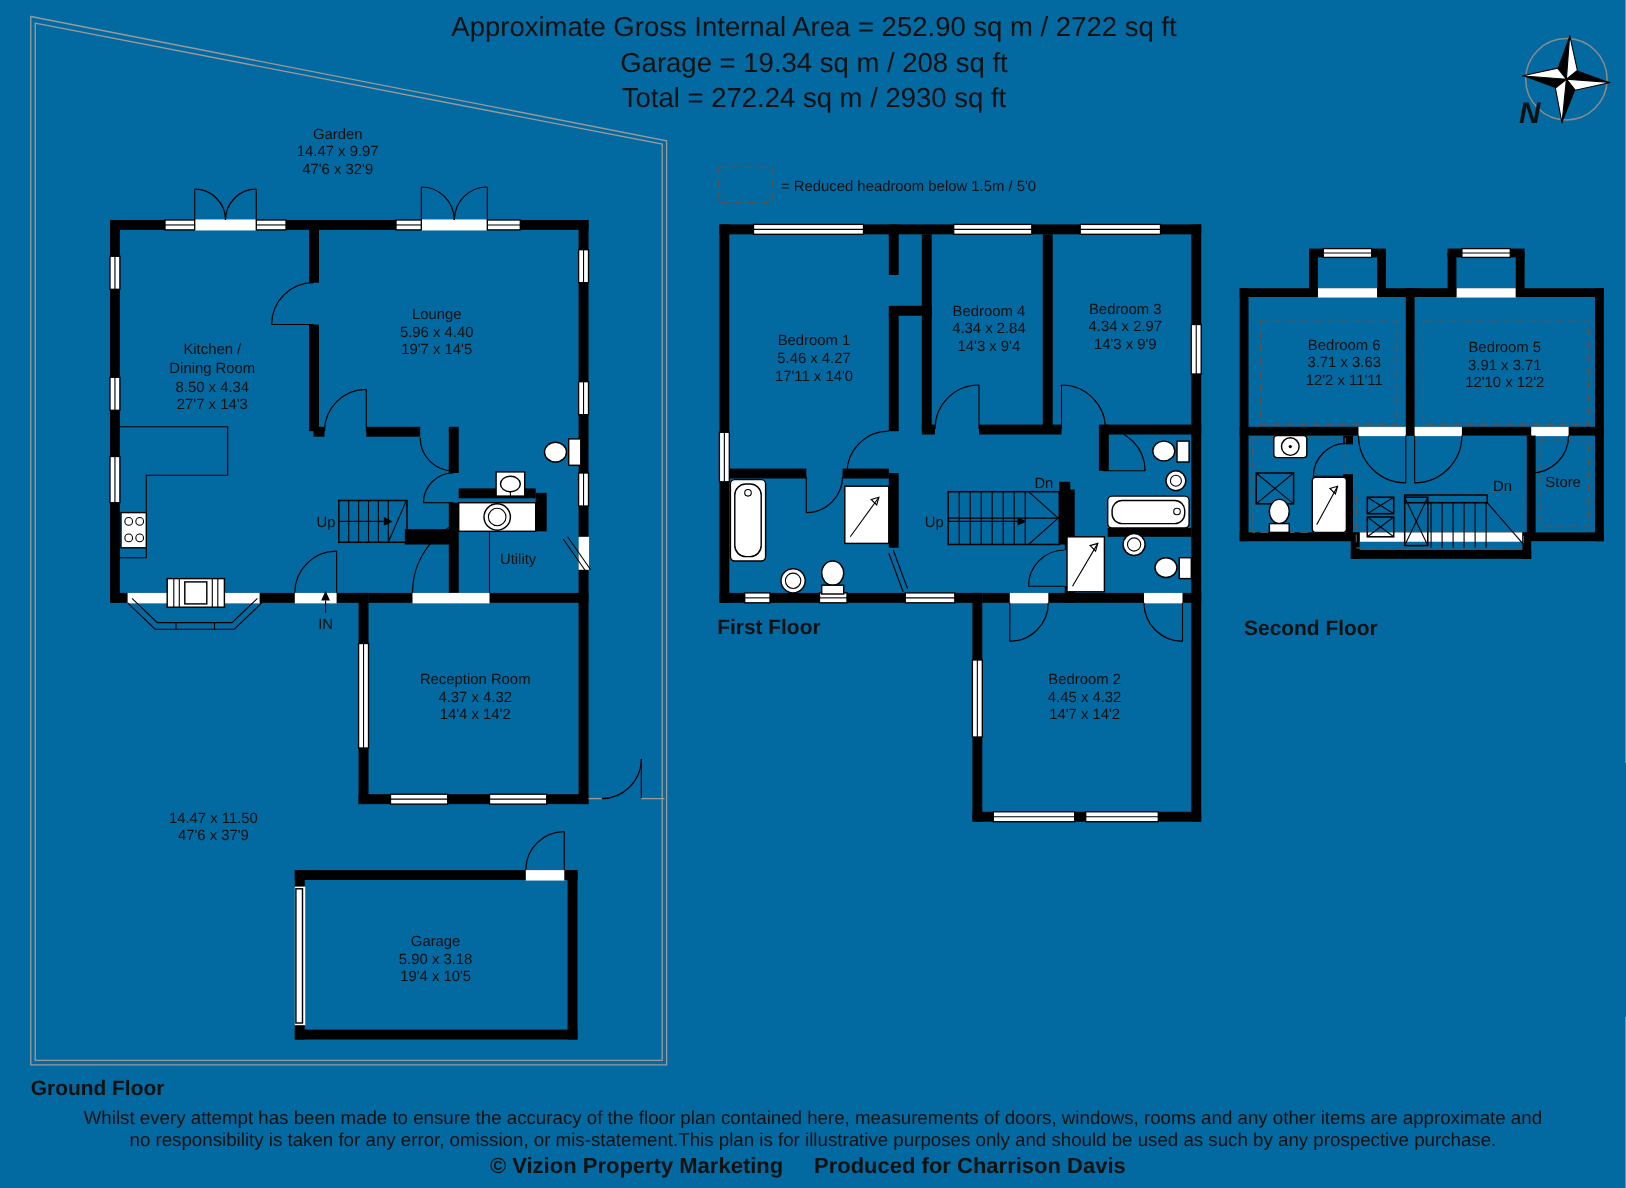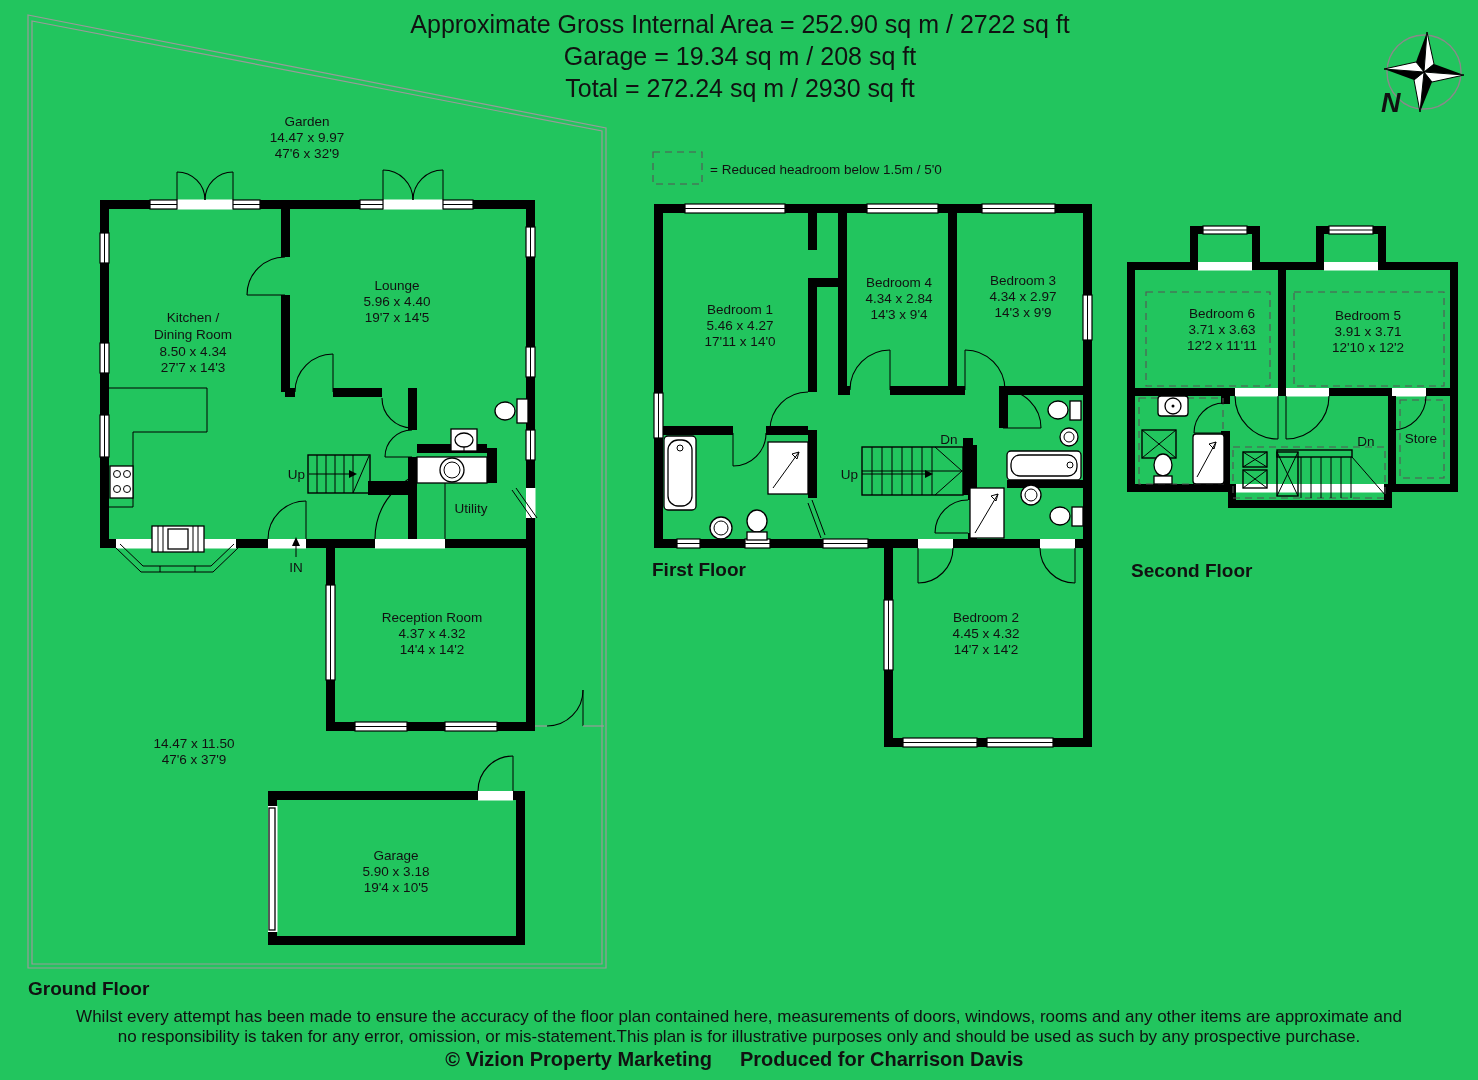--- a/index.html
+++ b/index.html
@@ -1,16 +1,16 @@
 <!DOCTYPE html>
 <html><head>
 <meta charset="utf-8">
 <style>
   html,body{margin:0;padding:0;background:#fff}
-  .page{width:1478px;height:1080px;position:relative;background:#22c55e;font-family:"Liberation Sans",sans-serif}
+  .page{width:1478px;height:1080px;position:relative;background:#0369a1;font-family:"Liberation Sans",sans-serif}
   svg text{font-family:"Liberation Sans",sans-serif;fill:#111}
   .w{fill:#000}
   .win{fill:#fff;stroke:#000;stroke-width:1.2}
   .op{fill:#fff}
   .thin{fill:none;stroke:#000;stroke-width:1.4}
   .t2{fill:none;stroke:#000;stroke-width:1}
   .arc{fill:none;stroke:#000;stroke-width:1.1}
   .fix{fill:#fff;stroke:#000;stroke-width:1.3}
   .dash{fill:none;stroke:#555;stroke-width:1.1;stroke-dasharray:7 5}
   .bnd{fill:none;stroke:#9a9a9a;stroke-width:1.2}

